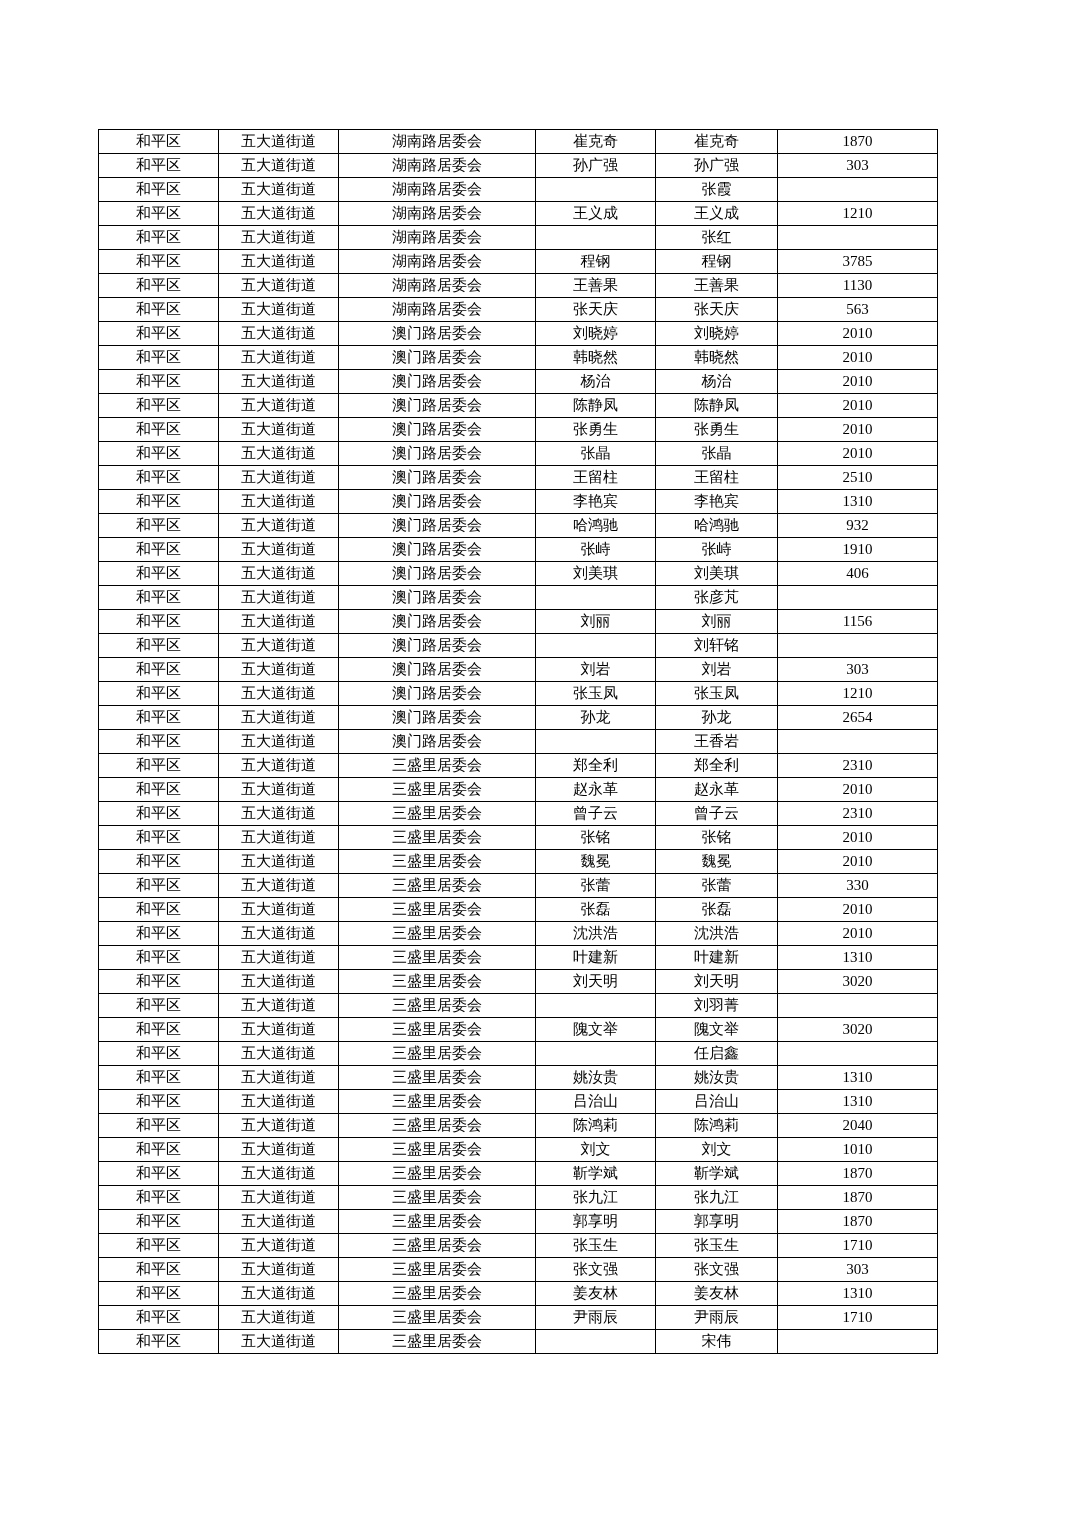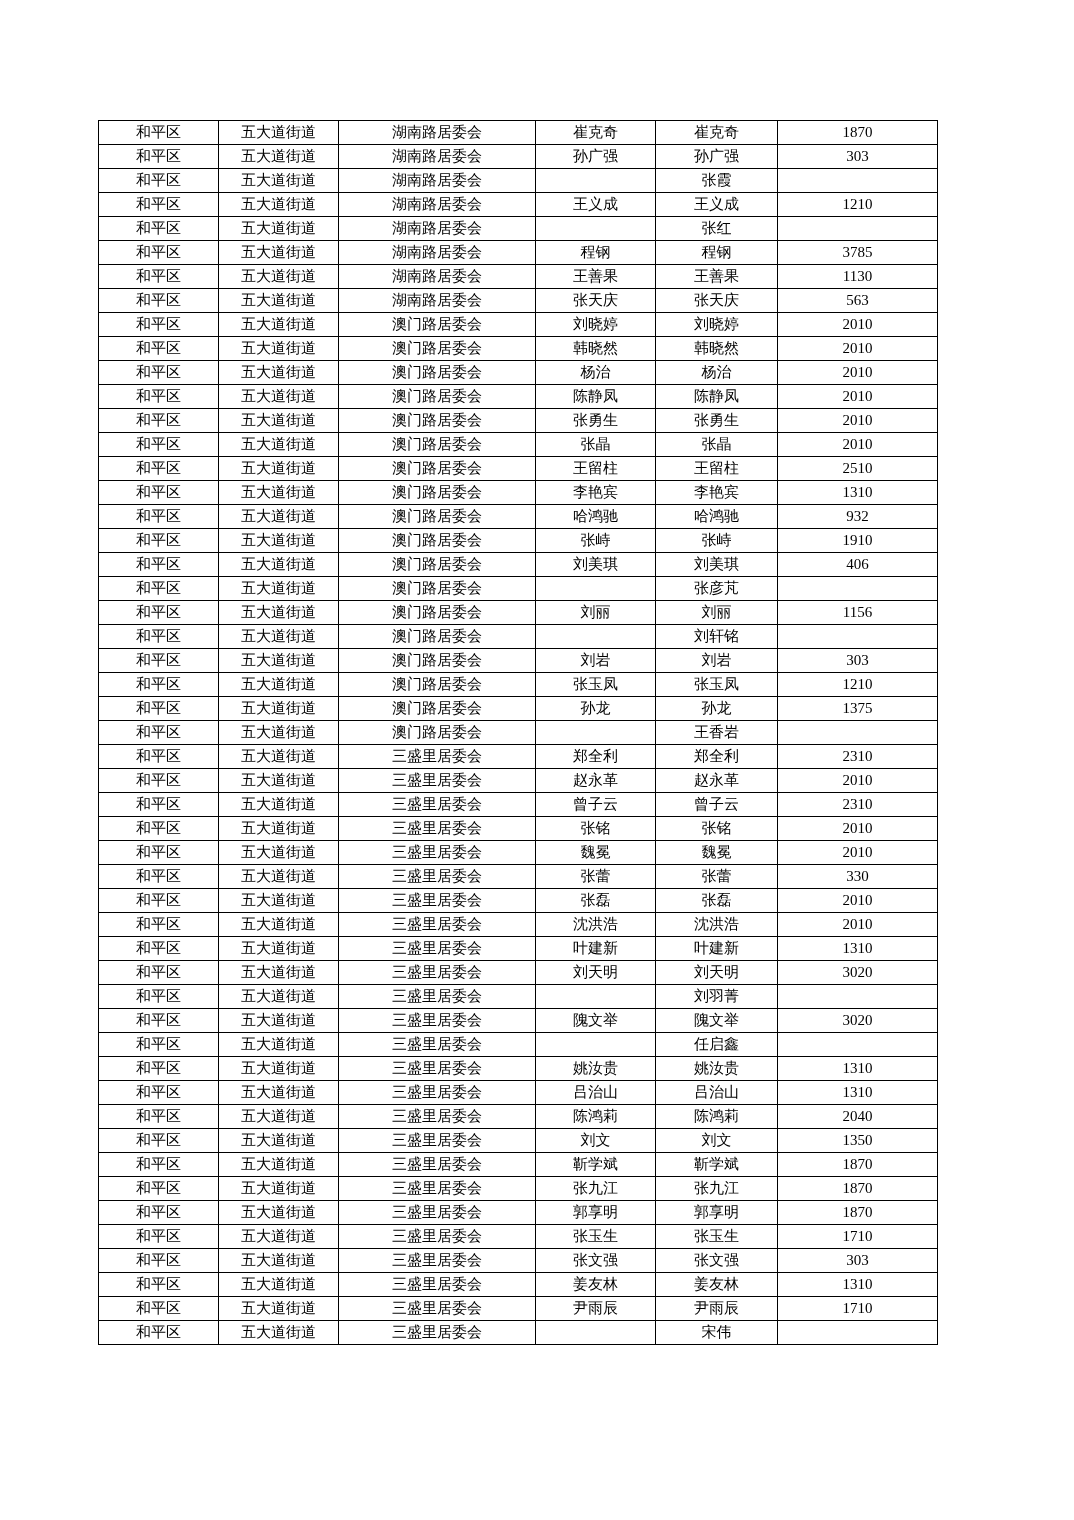--- a/index.html
+++ b/index.html
@@ -11,21 +11,21 @@
     position: relative;
     width: 1074px;
     height: 1520px;
     background: #ffffff;
     font-family: "Liberation Serif", serif;
     overflow: hidden;
   }
   table.data-table {
     position: absolute;
     left: 98px;
-    top: 120px;
+    top: 129px;
     border-collapse: collapse;
     table-layout: fixed;
     width: 839px;
   }
   .data-table col.c1 { width: 120px; }
   .data-table col.c2 { width: 120px; }
   .data-table col.c3 { width: 197px; }
   .data-table col.c4 { width: 120px; }
   .data-table col.c5 { width: 122px; }
   .data-table col.c6 { width: 160px; }
@@ -247,21 +247,21 @@
           <td>张玉凤</td>
           <td>张玉凤</td>
           <td>1210</td>
         </tr>
         <tr>
           <td>和平区</td>
           <td>五大道街道</td>
           <td>澳门路居委会</td>
           <td>孙龙</td>
           <td>孙龙</td>
-          <td>1375</td>
+          <td>2654</td>
         </tr>
         <tr>
           <td>和平区</td>
           <td>五大道街道</td>
           <td>澳门路居委会</td>
           <td></td>
           <td>王香岩</td>
           <td></td>
         </tr>
         <tr>
@@ -391,21 +391,21 @@
           <td>陈鸿莉</td>
           <td>陈鸿莉</td>
           <td>2040</td>
         </tr>
         <tr>
           <td>和平区</td>
           <td>五大道街道</td>
           <td>三盛里居委会</td>
           <td>刘文</td>
           <td>刘文</td>
-          <td>1350</td>
+          <td>1010</td>
         </tr>
         <tr>
           <td>和平区</td>
           <td>五大道街道</td>
           <td>三盛里居委会</td>
           <td>靳学斌</td>
           <td>靳学斌</td>
           <td>1870</td>
         </tr>
         <tr>

